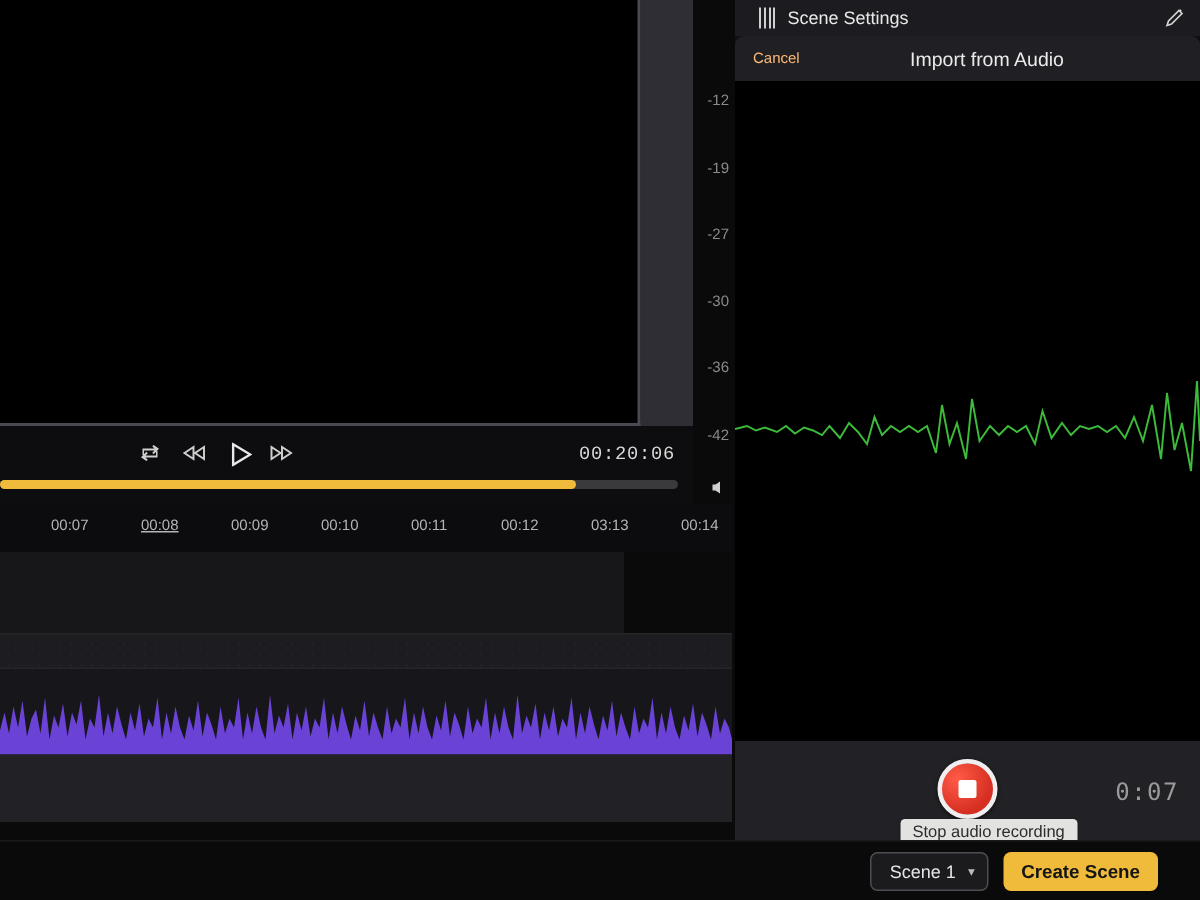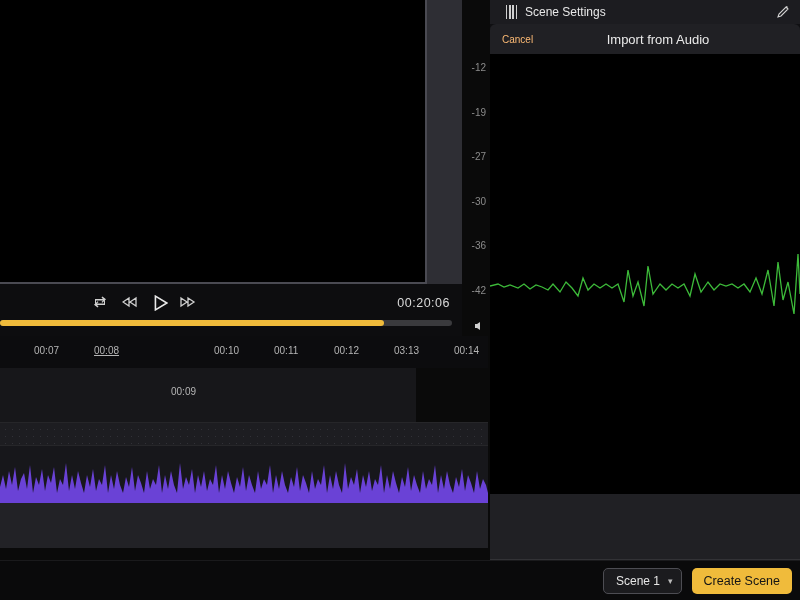--- a/index.html
+++ b/index.html
@@ -2,21 +2,21 @@
 <html><head>
 <meta charset="utf-8">
 <style>
   * { box-sizing: border-box; margin: 0; padding: 0; }
   html, body { width: 800px; height: 600px; overflow: hidden; background: #000; font-family: -apple-system, "Helvetica Neue", Arial, sans-serif; color: #e8e8e8; }
   .app { position: relative; width: 800px; height: 600px; background: #0a0a0a; }
 
   
   .viewport { position: absolute; left: 0; top: 0; width: 462px; height: 284px; background: #2e2e34; }
   .viewport-inner-border { position: absolute; left: 0; top: 0; right: 35px; bottom: 0; border: 2px solid #4a4a52; border-top: none; border-left: none; background: #000; }
-  .viewport-player-strip { position: absolute; left: 0; top: 284px; width: 462px; height: 52px; background: #0d0d0f; }
+  .viewport-player-strip { position: absolute; left: 0; top: 284px; width: 462px; height: 52px; background: #0d0d0f; font-family: Liberation Mono, monospace; }
   .transport { position: absolute; left: 92px; top: 10px; display: flex; gap: 14px; align-items: center; }
   .transport svg, .transport .ico { width: 16px; height: 16px; fill: #cfcfcf; stroke: #cfcfcf; }
   .transport .play { width: 14px; height: 14px; }
   .timecode { position: absolute; right: 12px; top: 12px; font-size: 12.5px; color: #d9d9d9; letter-spacing: 0.5px; }
   .progress-bar { position: absolute; left: 0; top: 36px; width: 462px; height: 6px; background: #0d0d0f; }
   .progress-track { position: absolute; left: 0; top: 0; width: 452px; height: 6px; background: #3a3a3d; border-radius: 3px; }
   .progress-fill { position: absolute; left: 0; top: 0; height: 6px; background: #f0bb3b; border-radius: 3px; }
 
   
   .db-scale { position: absolute; left: 466px; top: 0; width: 22px; height: 330px; margin-top: 30px; }
@@ -29,24 +29,24 @@
   .ruler .mark { position: absolute; top: 9px; font-size: 10px; color: #b5b5b5; }
   .track-area { position: absolute; left: 0; top: 32px; width: 488px; height: 180px; }
   .track1 { position: absolute; left: 0; top: 54px; width: 488px; height: 24px; background: #1d1d21; border-top: 1px solid #262629; border-bottom: 1px solid #262629; }
   .track1-dots { position: absolute; inset: 0; background-image: radial-gradient(circle, #3a3a40 0.6px, transparent 0.6px); background-size: 7px 7px; background-position: 2px 3px; opacity: .7;}
   .track2 { position: absolute; left: 0; top: 78px; width: 488px; height: 58px; background: #17171b; border-bottom: 1px solid #222227; }
   .wave { position: absolute; left: 0; bottom: 0; width: 488px; height: 58px; }
   .wave path { fill: #6a42d6; stroke: none; }
   .track-gap { position: absolute; left: 0; top: 136px; width: 488px; height: 44px; background: #222226; }
 
   
-  .footer { position: absolute; left: 0; bottom: 0; width: 800px; height: 40px; background: #0a0a0b; display: flex; align-items: center; justify-content: flex-end; padding-right: 8px; gap: 10px; border-top: 1px solid #1a1a1c; }
+  .footer { position: absolute; left: 0; bottom: 0; width: 800px; height: 40px; background: #0a0a0b; display: flex; align-items: center; justify-content: flex-end; padding-right: 28px; gap: 10px; border-top: 1px solid #1a1a1c; }
   .scene-sel { height: 26px; padding: 0 8px 0 12px; background: #1b1b1e; border: 1px solid #4d4d53; border-radius: 5px; color: #e6e6e6; font-size: 12px; display: flex; align-items: center; gap: 8px; }
   .scene-sel .chev { font-size: 9px; color: #bcbcbc; }
-  .create-btn { height: 26px; padding: 0 12px; background: #f0bb3b; border: none; border-radius: 5px; color: #151515; font-size: 12.5px; font-weight: 400; display:flex; align-items:center; }
+  .create-btn { height: 26px; padding: 0 12px; background: #f0bb3b; border: none; border-radius: 5px; color: #151515; font-size: 12.5px; font-weight: 700; display:flex; align-items:center; }
 
   
   .right-panel { position: absolute; right: 0; top: 0; width: 310px; height: 560px; background: #0f0f12; }
   .scene-settings-bar { position: absolute; left: 0; top: 0; width: 310px; height: 24px; background: #1c1c20; display: flex; align-items: center; padding: 0 10px 0 16px; gap: 8px; }
   .scene-settings-bar .stripes { width: 11px; height: 14px; background: repeating-linear-gradient(90deg,#d0d0d0 0 1.4px, transparent 1.4px 3.2px); }
   .scene-settings-bar .title { font-size: 12px; color: #e8e8e8; }
   .scene-settings-bar .pencil { margin-left: auto; width: 14px; height: 14px; }
 
   .import-sheet { position: absolute; left: 0; top: 24px; width: 310px; height: 536px; background: #202024; border-radius: 6px 6px 0 0; box-shadow: 0 -1px 0 #323236 inset; }
   .import-header { height: 30px; display: flex; align-items: center; padding: 0 12px; font-size: 13px; }
@@ -111,21 +111,21 @@
   <span class="speaker-icon">
     <svg viewBox="0 0 12 12">
         <path d="M1 4h2l3-2v8L3 8H1V4z" fill="#cfcfcf"></path>
       </svg>
   </span>
 
   <div class="timeline">
     <div class="ruler" id="ruler">
         <span class="mark" style="left: 34px;">00:07</span>
         <span class="mark" style="left: 94px; text-decoration: underline;">00:08</span>
-        <span class="mark" style="left: 171px; margin-top: 41px;">00:09</span>
+        <span class="mark" style="left: 154px;">00:09</span>
         <span class="mark" style="left: 214px;">00:10</span>
         <span class="mark" style="left: 274px;">00:11</span>
         <span class="mark" style="left: 334px;">00:12</span>
         <span class="mark" style="left: 394px;">03:13</span>
         <span class="mark" style="left: 454px;">00:14</span>
       </div>
     <div class="track-area">
       <div class="track1">
           <div class="track1-dots"></div>
         </div>
@@ -152,20 +152,27 @@
     <div class="import-sheet">
       <div class="import-header">
         <span class="cancel">Cancel</span>
         <span class="title">Import from Audio</span>
       </div>
       <div class="waveform-area">
         <svg width="310" height="90" viewBox="0 0 310 90">
           <polyline fill="none" stroke="#3dbb3a" stroke-width="1.3" points="0,42 8,40 14,43 20,41 28,44 34,40 40,45 46,41 52,43 58,46 63,40 70,48 76,38 82,44 88,52 93,34 98,46 104,40 110,44 116,40 122,44 128,40 134,58 138,26 143,52 148,38 154,62 158,22 163,50 170,40 176,46 182,40 188,44 194,40 200,52 205,30 211,48 218,38 224,46 230,40 236,42 242,40 248,44 254,40 260,48 266,34 272,50 278,26 284,62 288,18 293,56 298,38 304,70 308,10 310,50"></polyline>
         </svg>
       </div>
+      <div class="rec-footer">
+        <div class="rec-btn">
+          <div class="square"></div>
+        </div>
+        <div class="rec-time">0:07</div>
+        <div class="tooltip">Stop audio recording</div>
+      </div>
     </div>
   </div>
 
   <div class="footer">
     <div class="scene-sel">
       <span>Scene 1</span>
       <span class="chev">▾</span>
     </div>
     <button class="create-btn">
       <span>Create Scene</span>

